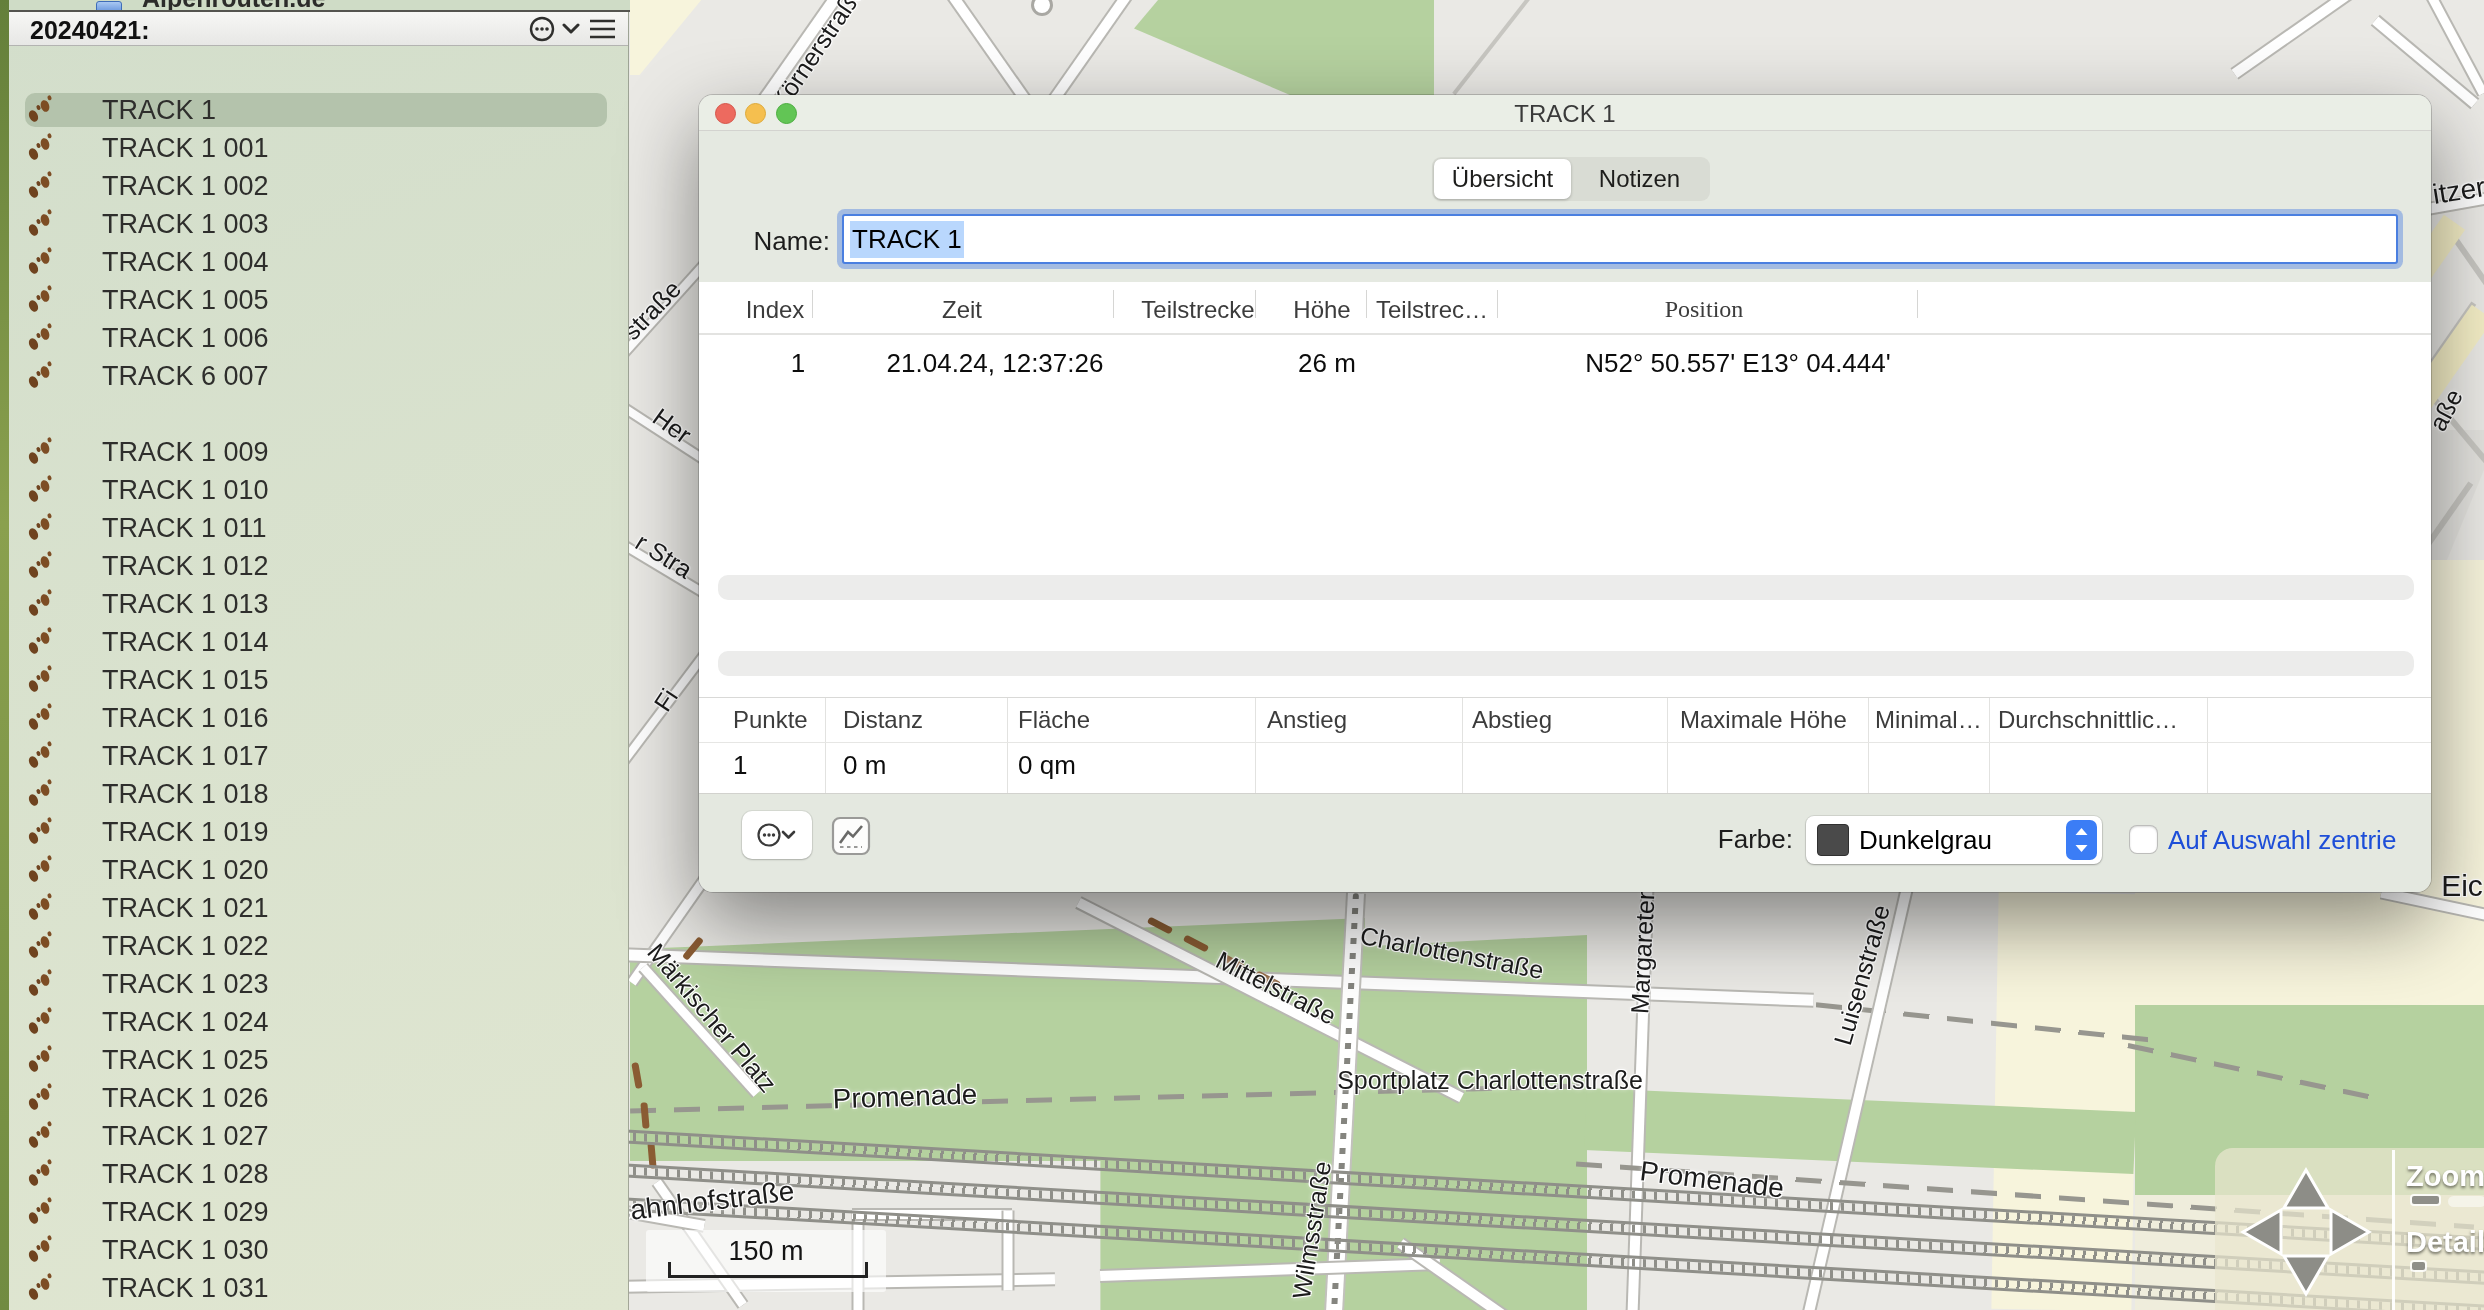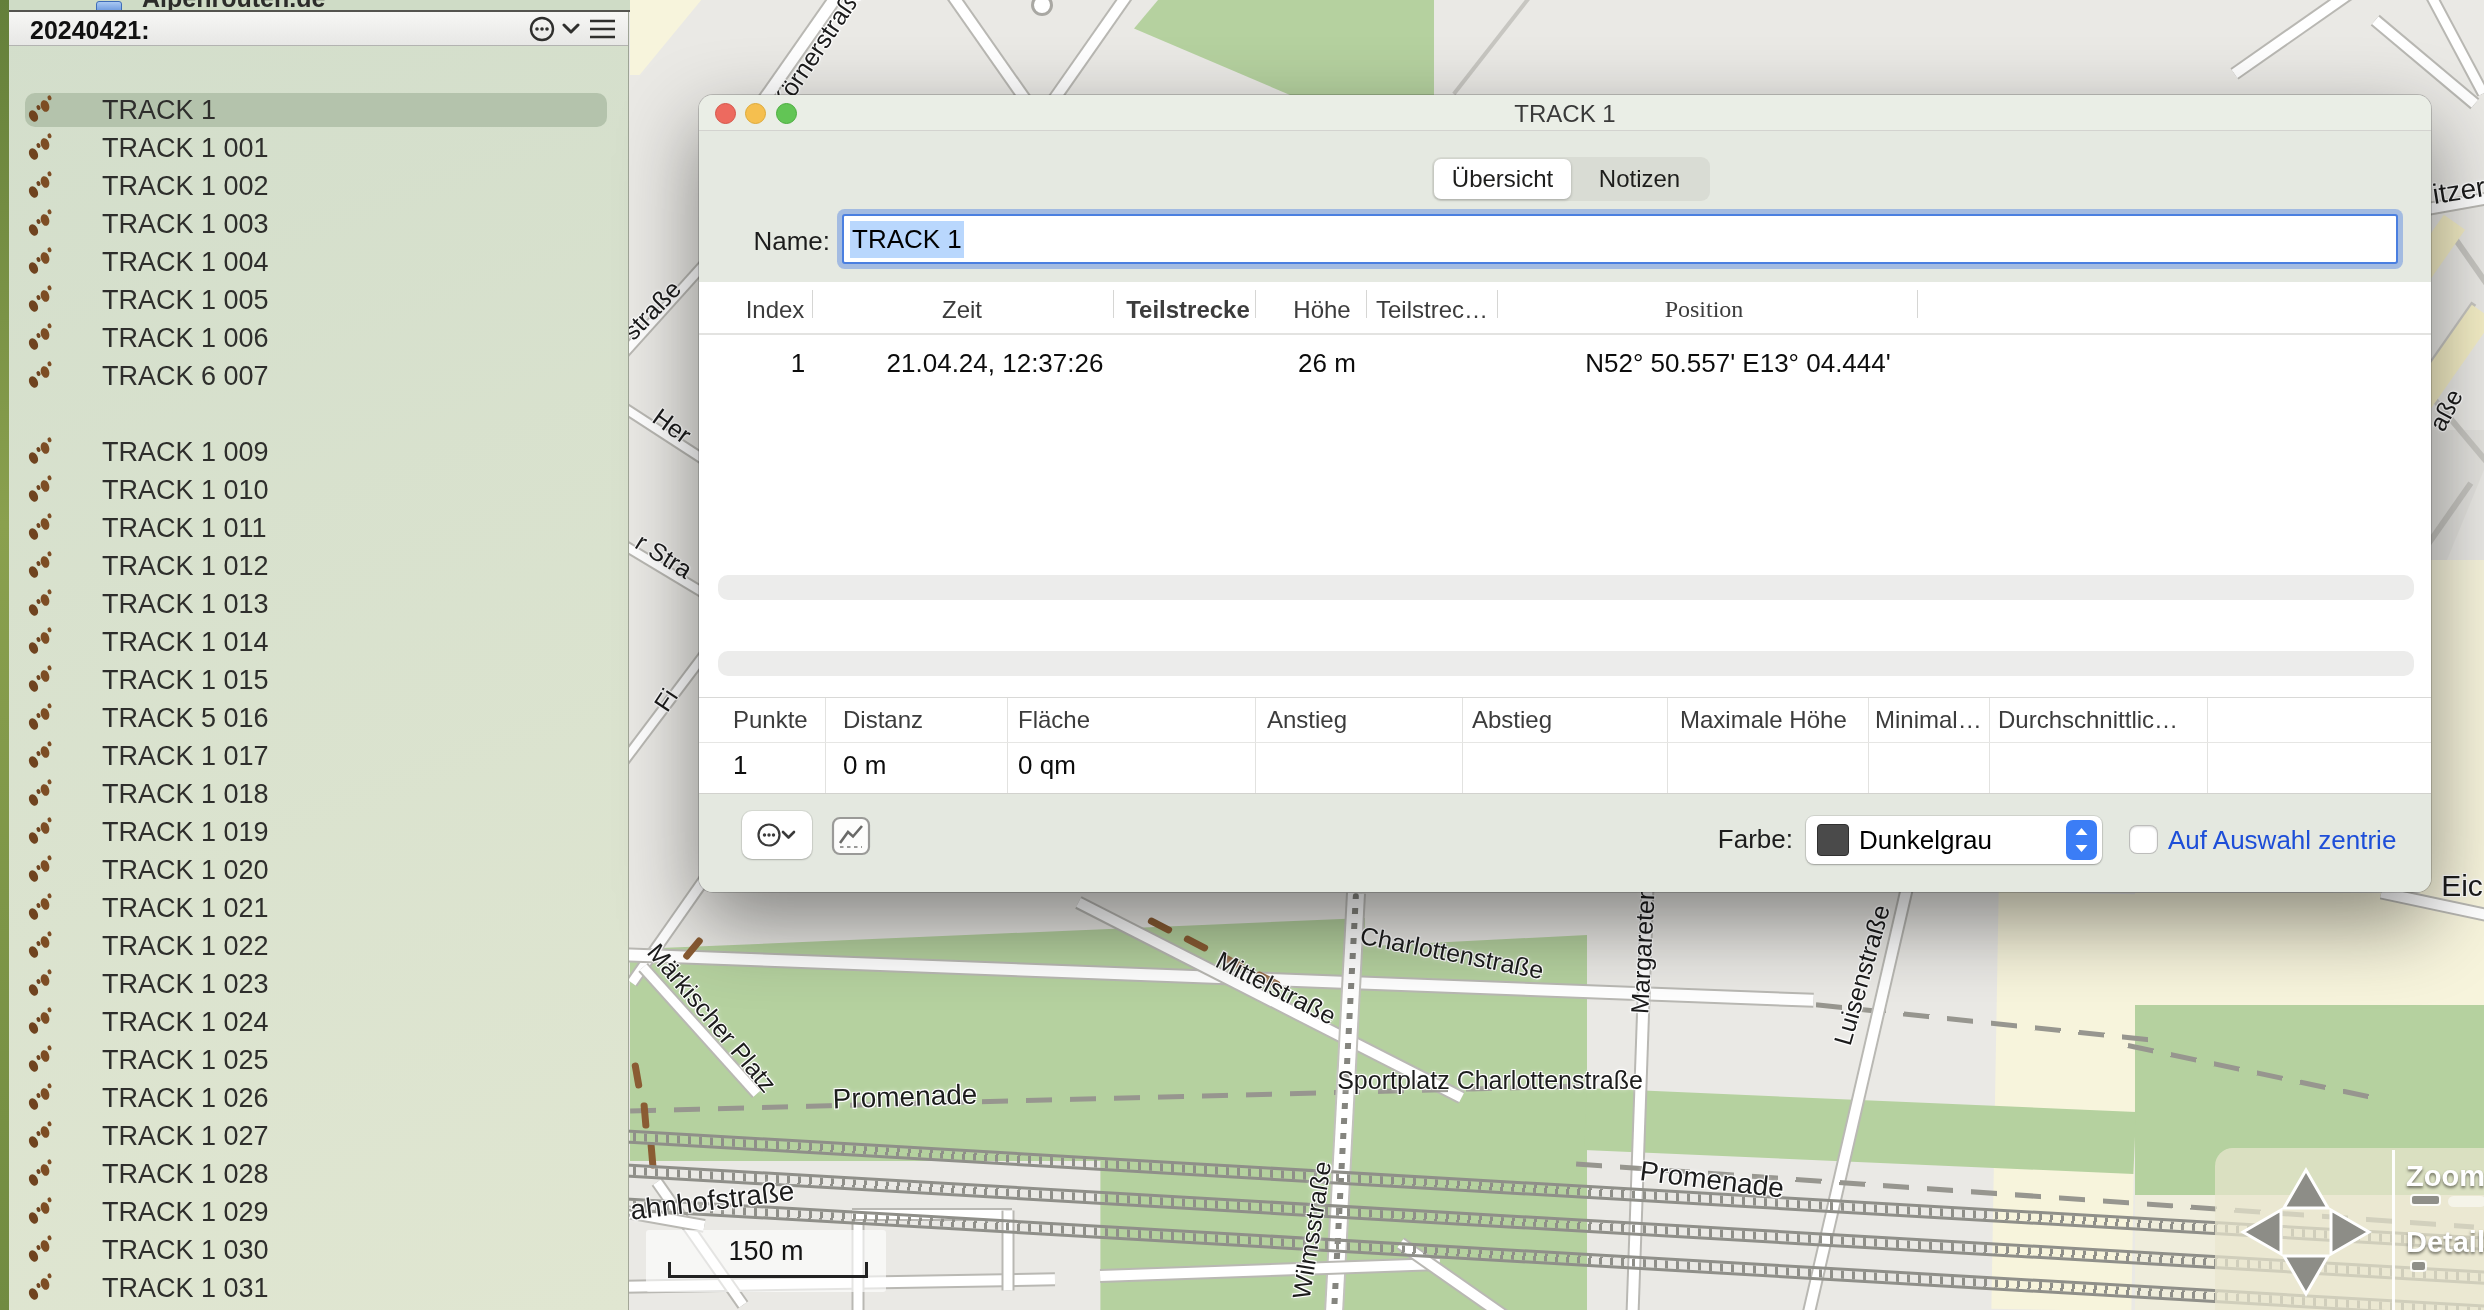--- a/index.html
+++ b/index.html
@@ -459,21 +459,21 @@
           <svg width="30" height="30" viewBox="0 0 30 30">
             <g fill="#6f431f">
               <ellipse cx="8.5" cy="21" rx="4.2" ry="6" transform="rotate(-28 8.5 21)"></ellipse>
               <ellipse cx="13.5" cy="12.5" rx="1.9" ry="2.5" transform="rotate(-28 13.5 12.5)"></ellipse>
             </g>
             <g fill="#7d4d24">
               <ellipse cx="20" cy="11" rx="4.2" ry="6" transform="rotate(-18 20 11)"></ellipse>
               <ellipse cx="24.5" cy="2.8" rx="1.9" ry="2.5" transform="rotate(-18 24.5 2.8)"></ellipse>
             </g>
           </svg>
-          <span class="track-label">TRACK 5 016</span>
+          <span class="track-label">TRACK 1 016</span>
         </div>
         <div class="track-row" style="top: 693px;">
           <svg width="30" height="30" viewBox="0 0 30 30">
             <g fill="#6f431f">
               <ellipse cx="8.5" cy="21" rx="4.2" ry="6" transform="rotate(-28 8.5 21)"></ellipse>
               <ellipse cx="13.5" cy="12.5" rx="1.9" ry="2.5" transform="rotate(-28 13.5 12.5)"></ellipse>
             </g>
             <g fill="#7d4d24">
               <ellipse cx="20" cy="11" rx="4.2" ry="6" transform="rotate(-18 20 11)"></ellipse>
               <ellipse cx="24.5" cy="2.8" rx="1.9" ry="2.5" transform="rotate(-18 24.5 2.8)"></ellipse>
@@ -684,21 +684,21 @@
     <div id="name-field">
         <span class="sel">TRACK 1</span>
       </div>
 
     <div id="pts-section">
       <div id="pts-headers">
           <div class="col-hdr" style="left: 76px;">Index</div>
           <div class="col-sep" style="left: 113px;"></div>
           <div class="col-hdr" style="left: 263px;">Zeit</div>
           <div class="col-sep" style="left: 414px;"></div>
-          <div class="col-hdr" style="left: 489px; font-weight: bold;">Teilstrecke</div>
+          <div class="col-hdr" style="left: 499px;">Teilstrecke</div>
           <div class="col-sep" style="left: 556px;"></div>
           <div class="col-hdr" style="left: 623px;">Höhe</div>
           <div class="col-sep" style="left: 667px;"></div>
           <div class="col-hdr" style="left: 733px;">Teilstrec…</div>
           <div class="col-sep" style="left: 798px;"></div>
           <div class="col-hdr" style="left: 1005px; font-family: Liberation Serif, serif;">Position</div>
           <div class="col-sep" style="left: 1218px;"></div>
         </div>
       <div id="pts-hdr-line"></div>
       <div id="pts-row">

